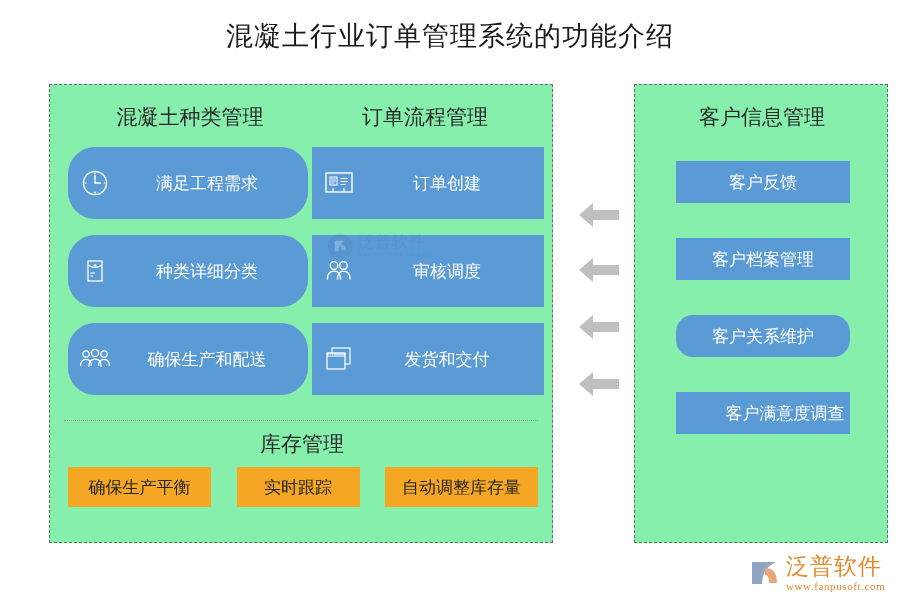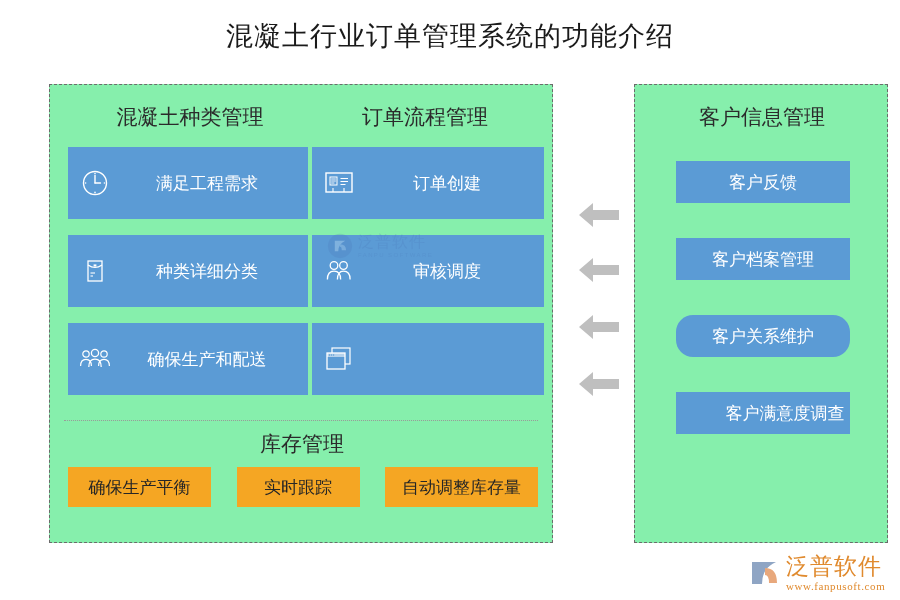--- a/index.html
+++ b/index.html
@@ -85,21 +85,21 @@
     justify-content: center;
   }
   .blue-card .card-label {
     flex: 1;
     text-align: center;
     padding-right: 16px;
     white-space: nowrap;
   }
 
   
-  .col-a { left: 18px;  width: 240px; }
+  .col-a { left: 18px;  width: 240px; border-radius: 27px; }
   .col-b { left: 262px; width: 232px; }
   .row-1 { top: 62px;  height: 72px; }
   .row-2 { top: 150px; height: 72px; }
   .row-3 { top: 238px; height: 72px; }
 
   
   .divider {
     position: absolute;
     left: 14px;
     top: 335px;
@@ -331,20 +331,21 @@
     <span class="card-icon">
       <svg width="32" height="30" viewBox="0 0 32 30">
         <rect x="9" y="4" width="18" height="16" fill="none" stroke="#ffffff" stroke-width="1.2"></rect>
         <rect x="4" y="9" width="18" height="16" fill="#5b9bd5" stroke="#ffffff" stroke-width="1.3"></rect>
         <rect x="4" y="9" width="18" height="4" fill="#ffffff" opacity="0.55"></rect>
         <circle cx="6.6" cy="11" r="0.7" fill="#5b9bd5"></circle>
         <circle cx="8.6" cy="11" r="0.7" fill="#5b9bd5"></circle>
         <circle cx="10.6" cy="11" r="0.7" fill="#5b9bd5"></circle>
       </svg>
     </span>
+    <span class="card-label">发货和交付</span>
   </div>
 
   <div class="divider"></div>
 
   <div class="panel-heading" id="head-inventory">库存管理</div>
 
   <div class="orange-row">
     <div class="orange-card ow-1">确保生产平衡</div>
     <div class="orange-card ow-2">实时跟踪</div>
     <div class="orange-card ow-3">自动调整库存量</div>

